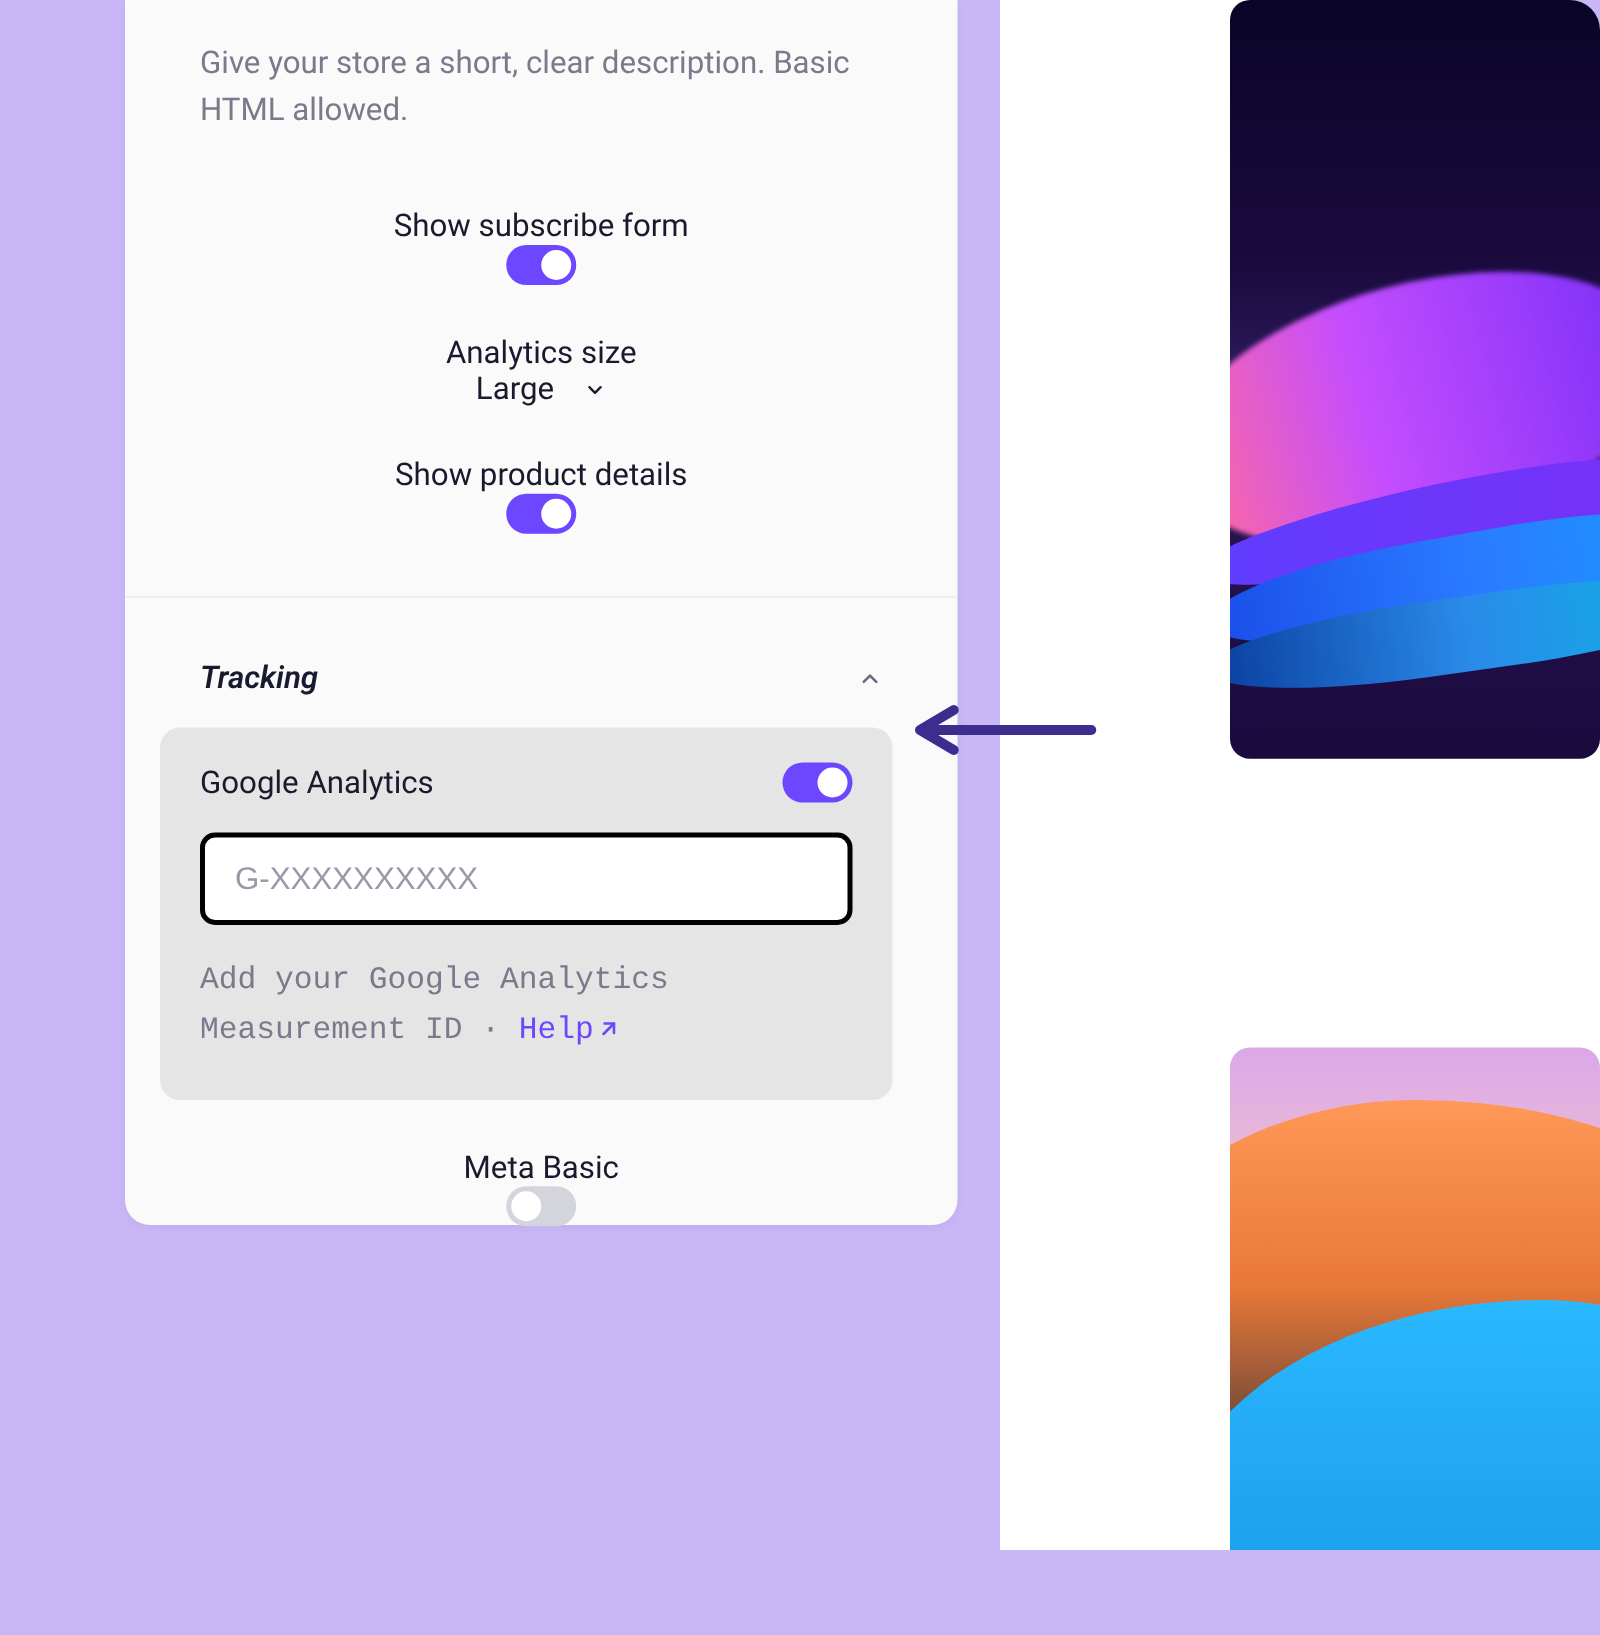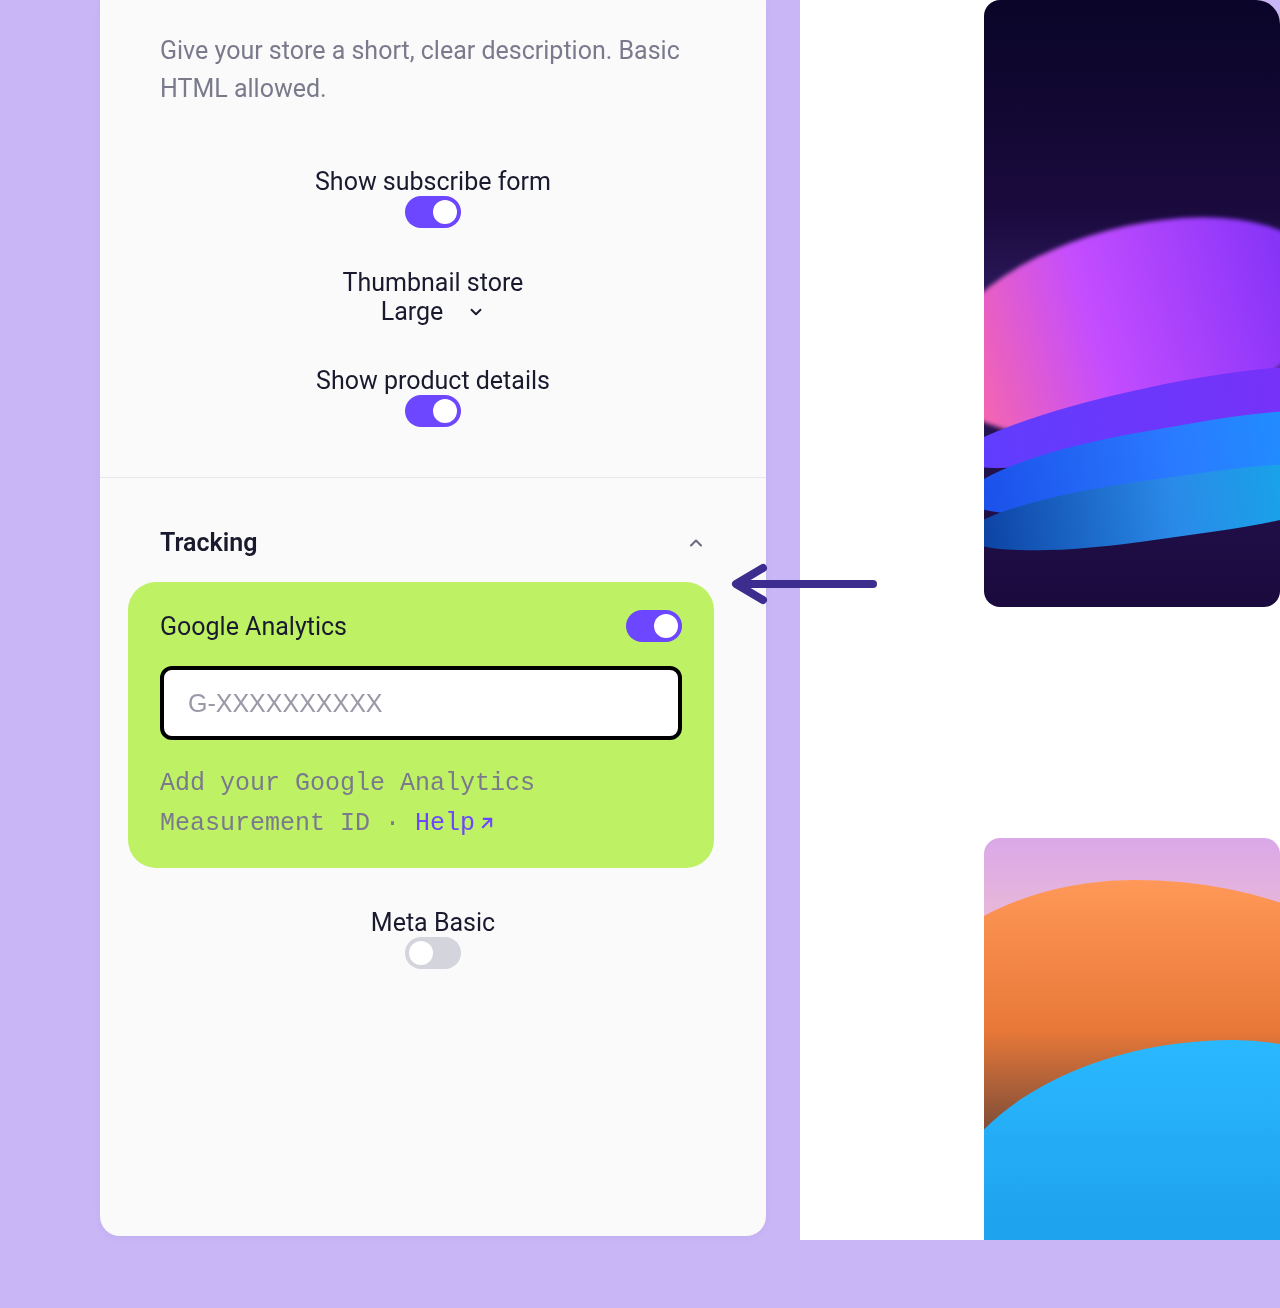--- a/index.html
+++ b/index.html
@@ -14,21 +14,21 @@
       height: 1308px;
       overflow: hidden;
       position: relative;
       border-radius: 24px;
     }
     .settings-panel {
       position: absolute;
       left: 100px;
       top: 0;
       width: 666px;
-      height: 1236px;
+      height: 980px;
       background: #fafafb;
       border-radius: 0 0 20px 20px;
       padding: 0 60px;
       box-shadow: 0 2px 8px rgba(0,0,0,0.04);
     }
     .description-text {
       font-size: 25px;
       color: #7a7a8c;
       line-height: 1.5;
       margin-top: 32px;
@@ -96,30 +96,31 @@
     .section-header {
       display: flex;
       justify-content: space-between;
       align-items: center;
       padding: 10px 0 25px 0;
     }
     .section-title {
       font-size: 25px;
       font-weight: 600;
       color: #1a1a2e;
+      font-style: italic;
     }
     .chevron-up {
       width: 20px;
       height: 20px;
       color: #6b6b7d;
     }
     .tracking-card {
-      background: #bef264;
-      border-radius: 28px;
-      padding: 28px 32px 24px 32px;
+      background: #e5e5e5;
+      border-radius: 16px;
+      padding: 28px 32px 36px 32px;
       margin-left: -32px;
       margin-right: -8px;
     }
     .tracking-card-header {
       display: flex;
       justify-content: space-between;
       align-items: center;
       margin-bottom: 24px;
     }
     .tracking-card-title {
@@ -262,21 +263,21 @@
   <p class="description-text">Give your store a short, clear description. Basic HTML allowed.</p>
 
   <div class="setting-row">
     <span class="setting-label">Show subscribe form</span>
     <div class="toggle toggle-on">
       <div class="toggle-handle"></div>
     </div>
   </div>
 
   <div class="setting-row">
-    <span class="setting-label">Thumbnail store</span>
+    <span class="setting-label">Analytics size</span>
     <div class="dropdown">
       <span class="dropdown-value">Large</span>
       <svg class="chevron-down" viewBox="0 0 24 24" fill="none" stroke="#1a1a2e" stroke-width="2.5" stroke-linecap="round" stroke-linejoin="round">
         <polyline points="6 9 12 15 18 9"></polyline>
       </svg>
     </div>
   </div>
 
   <div class="setting-row">
     <span class="setting-label">Show product details</span>

